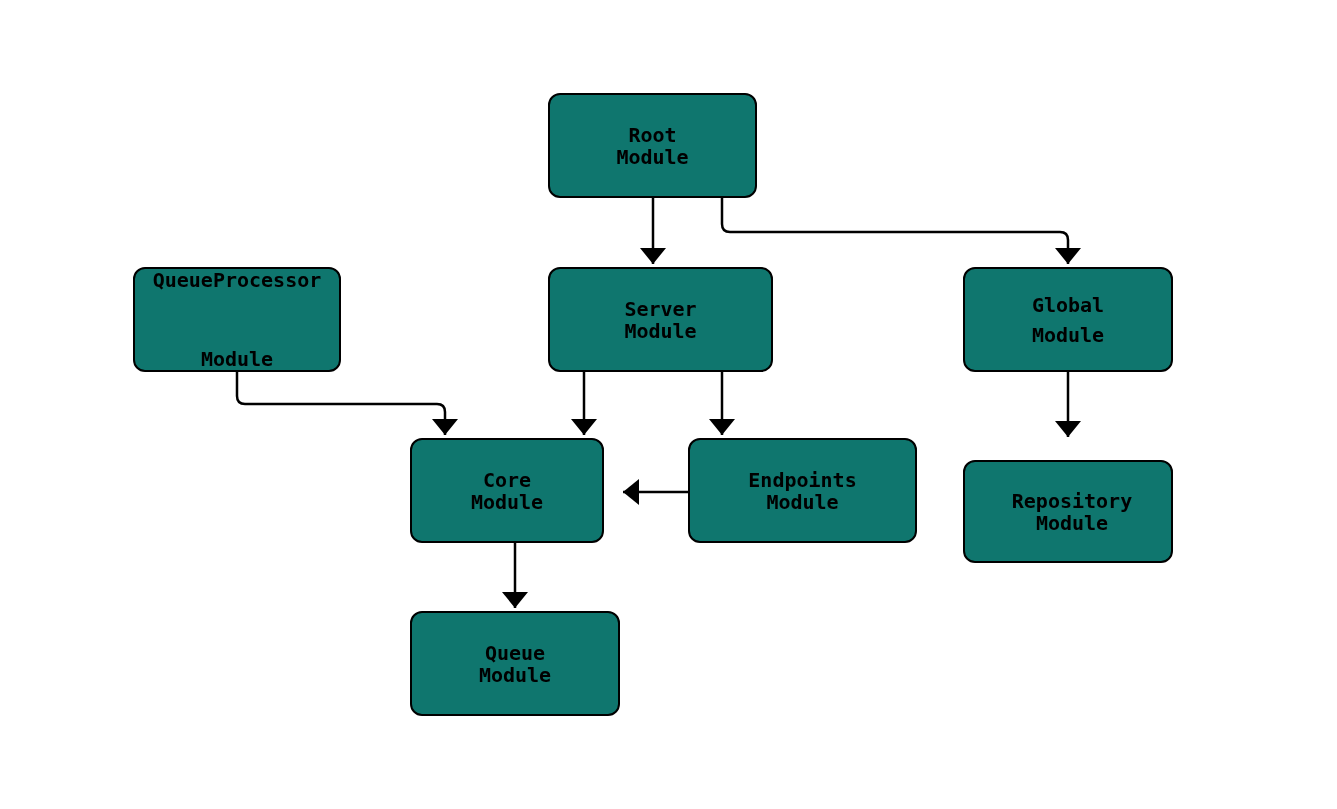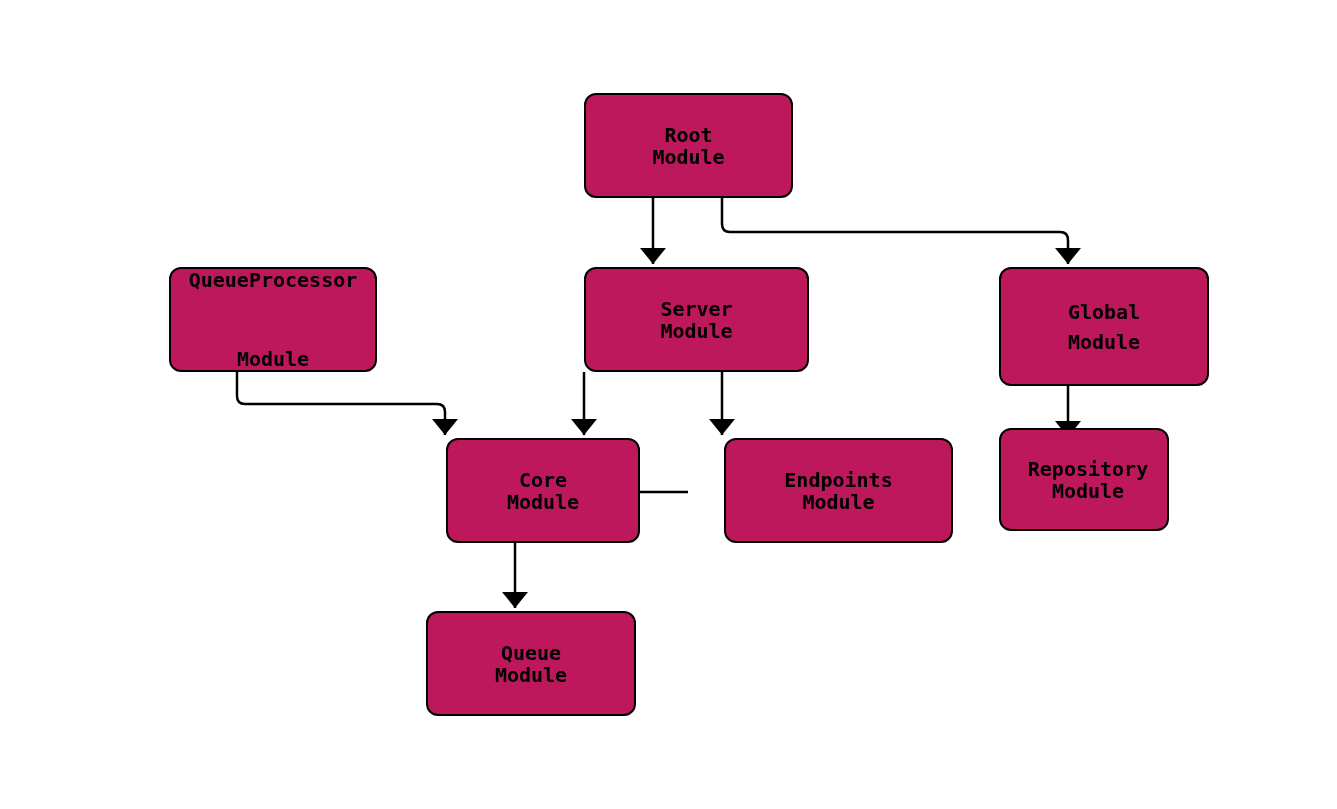--- a/index.html
+++ b/index.html
@@ -23,34 +23,33 @@
     height: 809px;
   }
   .edge {
     fill: none;
     stroke: #000000;
     stroke-width: 2.5;
   }
   .node {
     position: absolute;
     box-sizing: border-box;
-    background: #be185d;
+    background: #0f766e;
     border: 2.5px solid #000000;
     border-radius: 12px;
     display: flex;
     flex-direction: column;
     align-items: center;
     justify-content: center;
     text-align: center;
     font-weight: bold;
     font-size: 20px;
     line-height: 22px;
     color: #000000;
     letter-spacing: 0;
-    margin-left: 36px;
   }
   .node span { display: block; white-space: nowrap; }
 </style>
 </head>
 <body>
 
 <div class="canvas">
 
   <svg class="edges-layer" width="1337" height="809" viewBox="0 0 1337 809" xmlns="http://www.w3.org/2000/svg">
     <defs>
@@ -77,38 +76,38 @@
   <div class="node" style="left:133px; top:267px; width:208px; height:105px;justify-content:space-between;">
     <span>QueueProcessor</span>
     <span>Module</span>
   </div>
 
   <div class="node" style="left:548px; top:267px; width:225px; height:105px;">
     <span>Server</span>
     <span>Module</span>
   </div>
 
-  <div class="node" style="left:963px; top:267px; width:210px; height:119px;gap:8px;">
+  <div class="node" style="left:963px; top:267px; width:210px; height:105px;gap:8px;">
     <span>Global</span>
     <span>Module</span>
   </div>
 
   <div class="node" style="left:410px; top:438px; width:194px; height:105px;">
     <span>Core</span>
     <span>Module</span>
   </div>
 
   <div class="node" style="left:688px; top:438px; width:229px; height:105px;">
     <span>Endpoints</span>
     <span>Module</span>
   </div>
 
-  <div class="node" style="left:963px; top:428px; width:170px; height:103px;padding-left:8px;">
+  <div class="node" style="left:963px; top:460px; width:210px; height:103px;padding-left:8px;">
     <span>Repository</span>
     <span>Module</span>
   </div>
 
-  <div class="node" style="left:390px; top:611px; width:210px; height:105px;">
+  <div class="node" style="left:410px; top:611px; width:210px; height:105px;">
     <span>Queue</span>
     <span>Module</span>
   </div>
 
 </div>
 
 </body></html>

